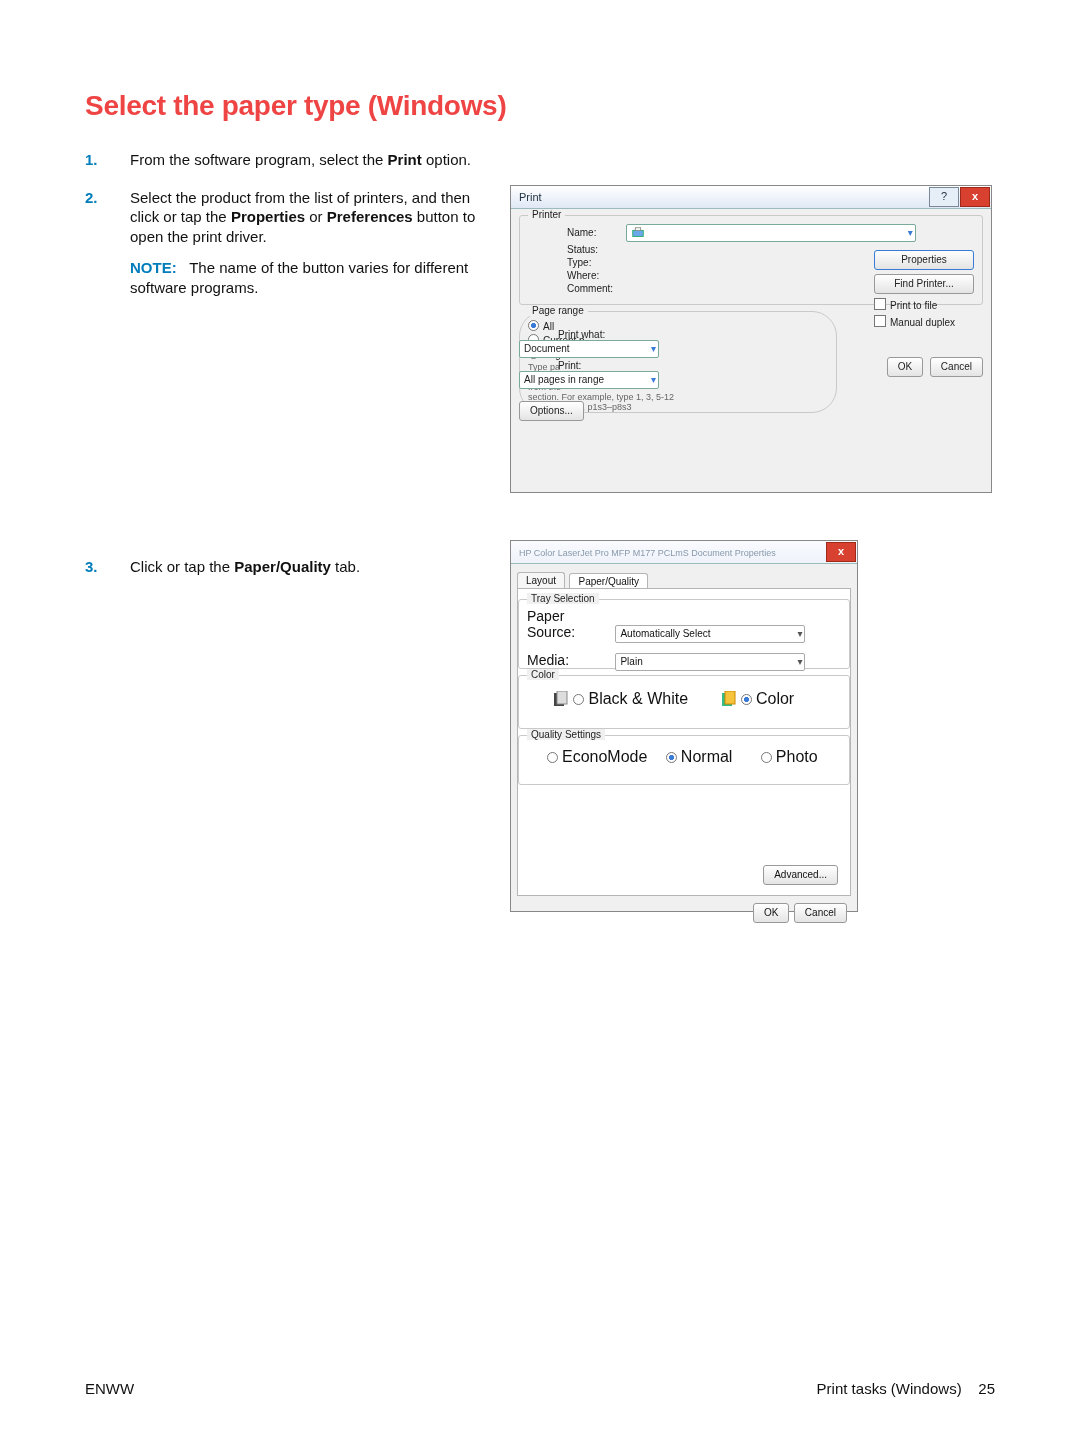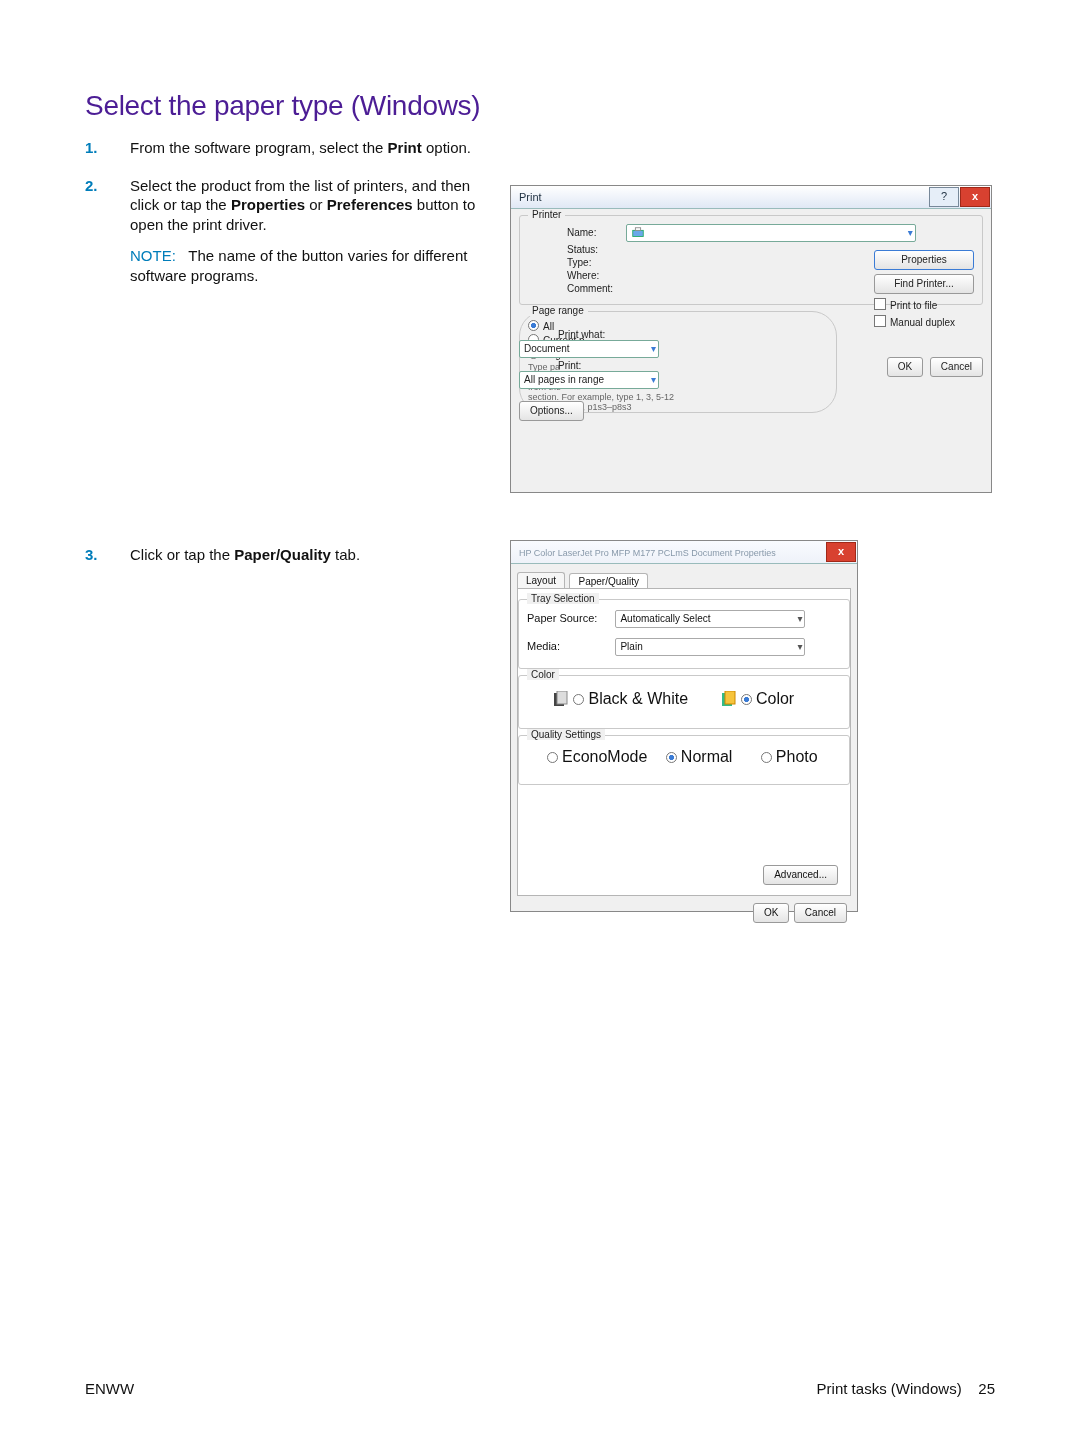--- a/index.html
+++ b/index.html
@@ -2,28 +2,28 @@
 <html><head>
 <meta charset="utf-8">
 <style>
   html, body { margin:0; padding:0; background:#fff; }
   .page {
     width:1080px; height:1437px; position:relative;
     font-family:"Segoe UI", Arial, sans-serif; color:#111;
     box-sizing:border-box; padding:90px 85px 70px 85px;
   }
   h1 {
-    margin:0 0 16px 0; font-size:28px; font-weight:400;
-    color:#4c1d95; letter-spacing:-0.3px;
+    margin:0 0 28px 0; font-size:28px; font-weight:700;
+    color:#ef4444; letter-spacing:-0.3px;
   }
   ol.steps { list-style:none; margin:0; padding:0; max-width:400px; }
   ol.steps li { position:relative; padding-left:45px; margin-bottom:18px; font-size:15px; line-height:1.3; }
   ol.steps li .num { position:absolute; left:0; top:0; color:#007dba; font-weight:700; }
   .bold { font-weight:700; }
-  .note-label { font-weight:400; color:#007dba;text-align:center; }
+  .note-label { font-weight:700; color:#007dba;text-align:center; }
   .sub { margin-top:12px; }
   .footer { position:absolute; bottom:40px; left:85px; right:85px; display:flex; justify-content:space-between; font-size:15px; }
 
   
   .shot { position:absolute; border:1px solid #888; background:#f0f0f0; font-family:Tahoma, Arial, sans-serif; }
   .shot1 { left:510px; top:185px; width:480px; height:306px; }
   .tb { height:22px; background:linear-gradient(#fff,#e0e8f5); border-bottom:1px solid #9bb; position:relative; padding-left:8px; font-size:11px; line-height:22px; color:#234; }
   .tb .wbtns { position:absolute; right:0; top:0; display:flex; }
   .tb .wb { width:28px; height:18px; border:1px solid #789; margin:1px 1px 0 0; background:#e6eef8; font-size:11px; text-align:center; line-height:16px; }
   .tb .wb.close { background:#d84130; color:#fff; border-color:#a02818; font-weight:bold; }
@@ -48,21 +48,21 @@
   .options-left { float:left;margin-top:48px; }
 
   
   .shot2 { left:510px; top:540px; width:346px; height:370px; }
   .tabs { margin:6px 0 0 6px; }
   .tab { display:inline-block; border:1px solid #b5b5b5; border-bottom:none; border-radius:3px 3px 0 0; background:#f6f6f6; padding:2px 8px; font-size:10px; }
   .tab.active { background:#fff; position:relative; top:1px; }
   .tabpane { border:1px solid #b5b5b5; background:#fff; margin:0 6px; padding:10px 0; height:286px; position:relative; }
   .sel2 { border:1px solid #aaa; background:#fff; height:16px; width:170px; padding:0 14px 0 4px; position:relative; font-size:10px; line-height:16px; display:inline-block; border-radius:2px; }
   .sel2:after { content:"▾"; position:absolute; right:2px; top:0; font-size:10px; color:#555; }
-  .lbl2 { display:inline-block; width:84px; font-size:11px; }
+  .lbl2 { display:inline-block; width:84px; font-size:14px; }
 </style>
 </head>
 <body>
 
 <div class="page">
   <h1>Select the paper type (Windows)</h1>
 
   <ol class="steps">
     <li>
       <span class="num">1.</span>

